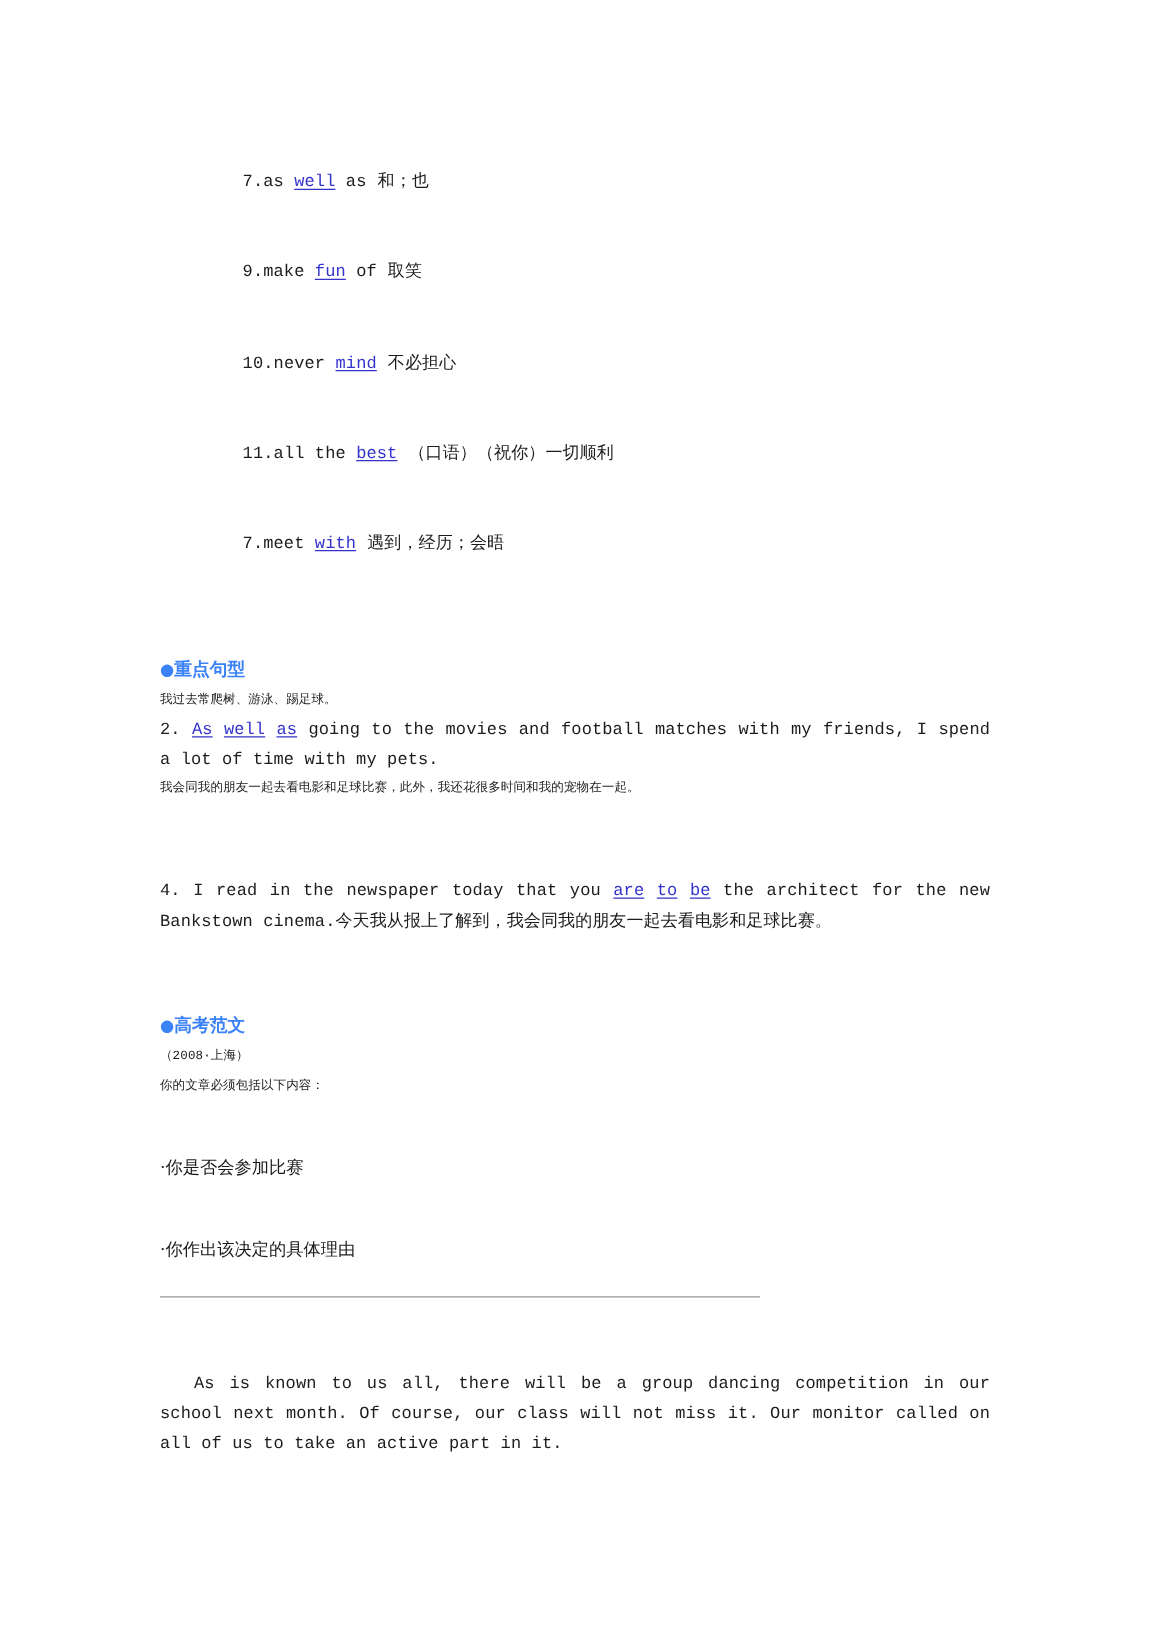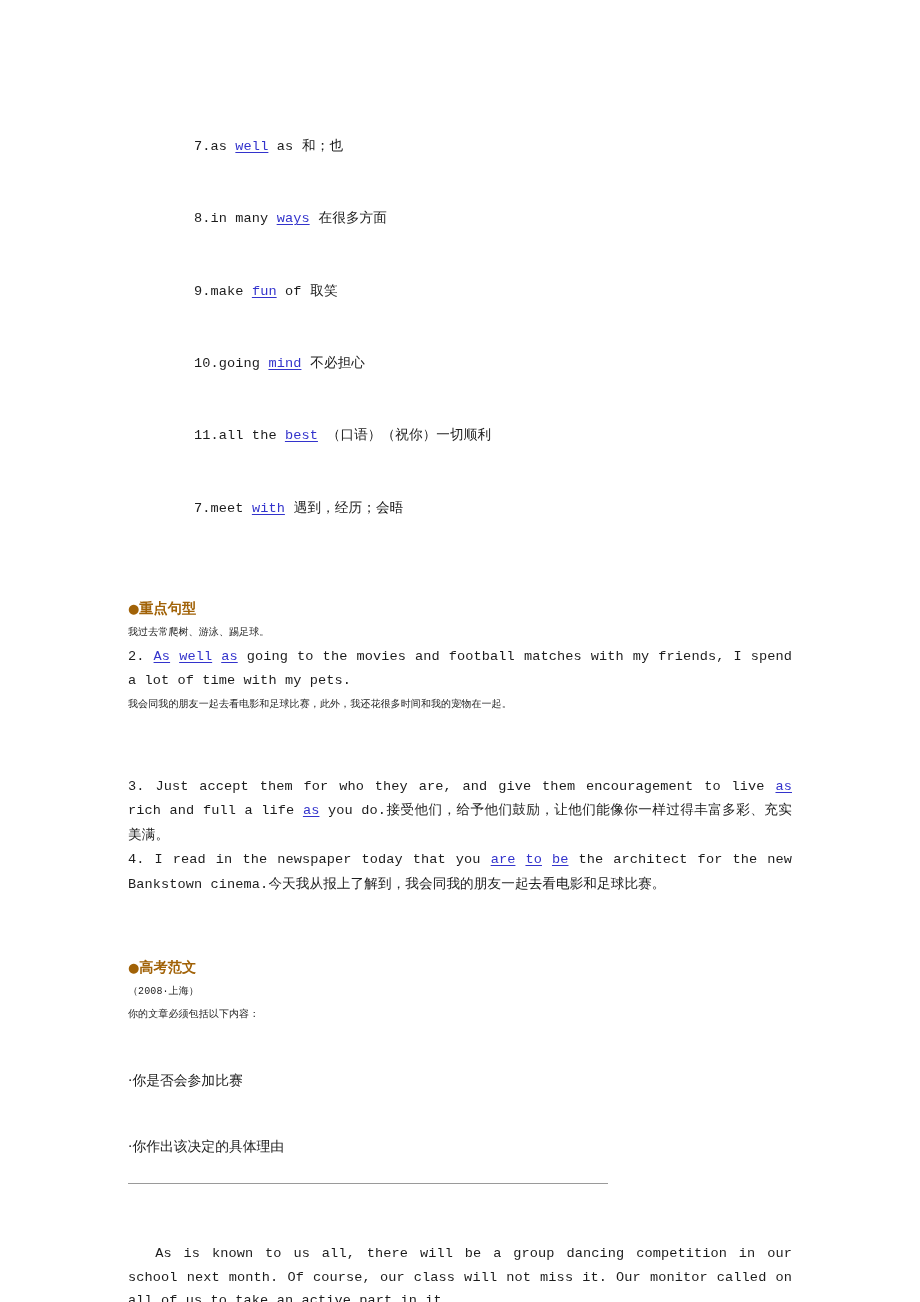--- a/index.html
+++ b/index.html
@@ -55,21 +55,21 @@
   .block { margin: 0; padding: 0; }
   .gap-lg { height: 52px; }
   .gap-sm { height: 24px; }
   .gap-xl { height: 58px; }
 
   .sect-head {
     font-family: "DejaVu Serif", "Liberation Serif", serif;
     font-size: 14.2px;
     line-height: 24px;
     font-weight: 700;
-    color: #a16207;
+    color: #3b82f6;
   }
   .sect-head .dot {
     font-size: 13px;
   }
 
   .justify {
     text-align: justify;
     text-align-last: left;
   }
   .indent-2 { text-indent: 2em; }
@@ -93,30 +93,27 @@
 
 <div class="page">
   <div class="content">
 
     <div class="block">
 
       <div class="line mix">
         <span>7.</span><span>as </span><u class="kw">well</u><span> as</span><span class="han">&nbsp;&nbsp;<span>和；也</span></span>
       </div>
 
-      <div class="line mix">
-        <span>8.</span><span>in many </span><u class="kw">ways</u><span></span><span class="han">&nbsp;&nbsp;<span>在很多方面</span></span>
-      </div>
 
       <div class="line mix">
         <span>9.</span><span>make </span><u class="kw">fun</u><span> of</span><span class="han">&nbsp;&nbsp;<span>取笑</span></span>
       </div>
 
       <div class="line mix">
-        <span>10.</span><span>going </span><u class="kw">mind</u><span></span><span class="han">&nbsp;&nbsp;<span>不必担心</span></span>
+        <span>10.</span><span>never </span><u class="kw">mind</u><span></span><span class="han">&nbsp;&nbsp;<span>不必担心</span></span>
       </div>
 
       <div class="line mix">
         <span>11.</span><span>all the </span><u class="kw">best</u><span></span><span class="han">&nbsp;&nbsp;<span>（口语）（祝你）一切顺利</span></span>
       </div>
 
       <div class="line mix">
         <span>7.</span><span>meet </span><u class="kw">with</u><span></span><span class="han">&nbsp;&nbsp;<span>遇到，经历；会晤</span></span>
       </div>
 
@@ -134,21 +131,20 @@
       <div class="line mix justify"><span>2. </span><u class="kw">As</u><span> </span><u class="kw">well</u><span> </span><u class="kw">as</u><span> going to the movies and football matches with my friends, I spend a lot of time with my pets.</span></div>
 
       <div class="line cn">我会同我的朋友一起去看电影和足球比赛，此外，我还花很多时间和我的宠物在一起。</div>
 
     </div>
 
     <div class="gap-xl"></div>
 
     <div class="block">
 
-      <div class="line mix justify"><span>3. </span><span>Just accept them for who they are, and give them encouragement to live </span><u class="kw">as</u><span> rich and full a life </span><u class="kw">as</u><span> you do.</span><span class="han">接受他们，给予他们鼓励，让他们能像你一样过得丰富多彩、充实美满。</span></div>
 
       <div class="line mix justify"><span>4. </span><span>I read in the newspaper today that you </span><u class="kw">are</u><span> </span><u class="kw">to</u><span> </span><u class="kw">be</u><span> the architect for the new Bankstown cinema.</span><span class="han">今天我从报上了解到，我会同我的朋友一起去看电影和足球比赛。</span></div>
 
     </div>
 
     <div class="gap-xl"></div>
 
     <div class="block">
 
       <div class="sect-head"><span class="dot">●</span><span>高考范文</span></div>

